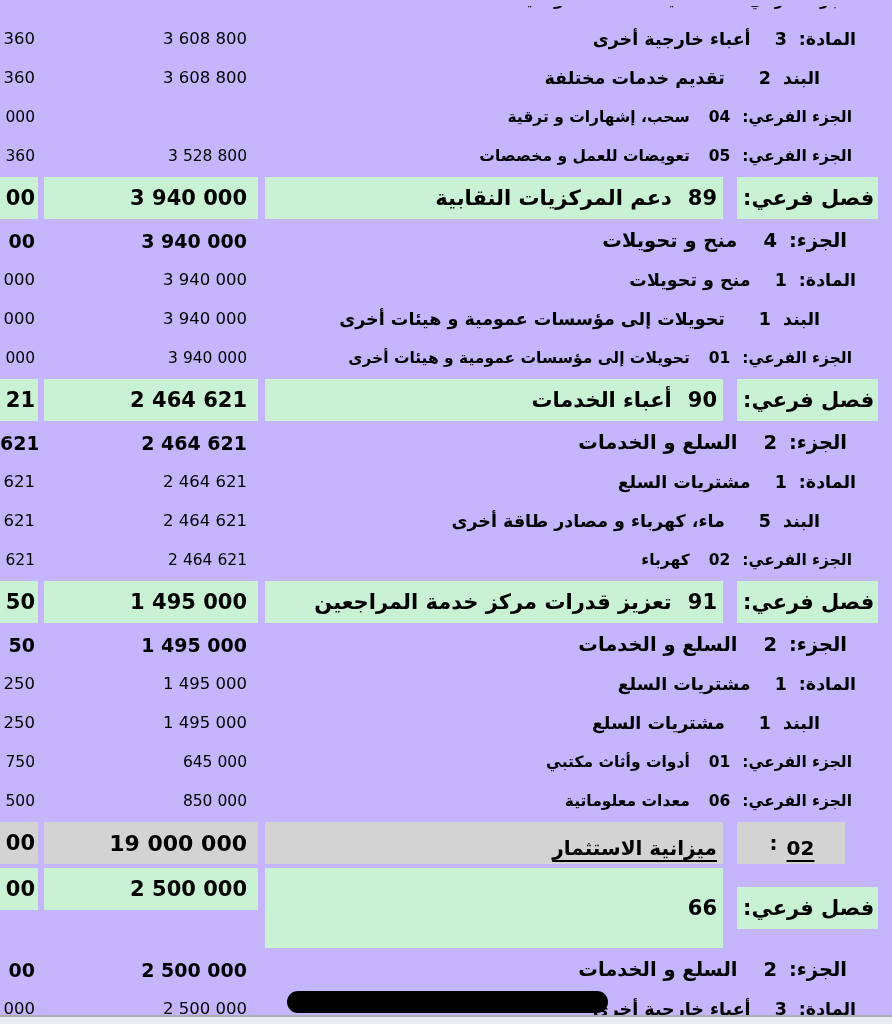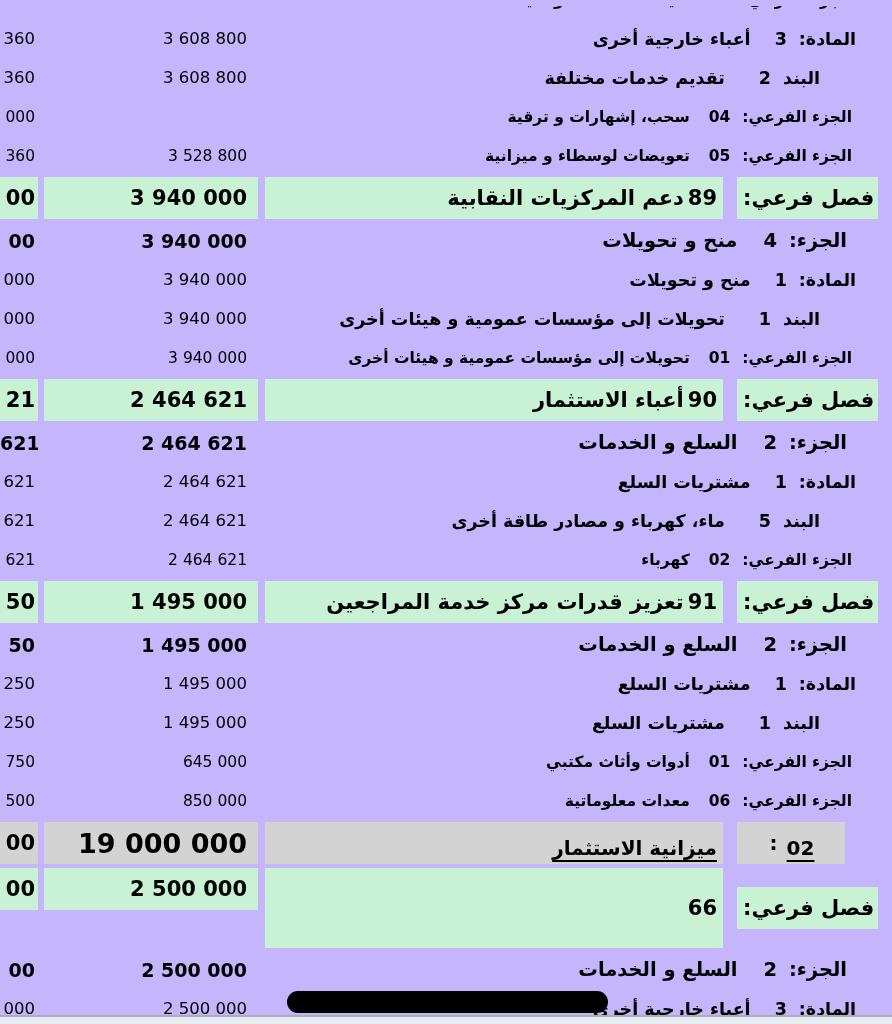--- a/index.html
+++ b/index.html
@@ -61,26 +61,26 @@
   }
   .label-box {
     background:var(--hl); min-height:42px; min-width:108px;
     display:flex; align-items:center; justify-content:flex-start;
     padding:0 4px 0 6px;
   }
   .content-box {
     background:var(--hl); min-height:42px; width:458px;
     display:flex; align-items:center; padding:0 6px 0 8px;
   }
-  .hl .code { margin-left:4px; }
+  .hl .code { margin-left:16px; }
   .desc-lines { display:flex; flex-direction:column; align-items:center;text-align:right; }
 
   .t-total { --hl: var(--gray); }
   .t-total .cell-main { font-size:20px; }
-  .t-total .cell-amount { font-size:27px; }
+  .t-total .cell-amount { font-size:22px; }
   .t-total .label-box { justify-content:center; gap:9px; }
 
   .u { text-decoration:underline; text-decoration-thickness:2px; text-underline-offset:5px;margin-top:10px; }
 
   
   .row.two { height:84px; align-items:flex-start; padding-top:2px; }
   .row.two .content-box { min-height:80px; }
   .row.two .label-box, .row.two .cell-amount, .row.two .cell-left { height:42px; }
 
   
@@ -139,21 +139,21 @@
           <span class="code">04</span>
           <span>سحب، إشهارات و ترقية</span>
         </div>
       </div>
       <div class="row t-subpart">
         <div class="cell-left">360</div>
         <div class="cell-amount">3 528 800</div>
         <div class="cell-main">
           <span>الجزء الفرعي:</span>
           <span class="code">05</span>
-          <span>تعويضات لوسطاء و ميزانية</span>
+          <span>تعويضات للعمل و مخصصات</span>
         </div>
       </div>
       <div class="row t-fasl hl">
         <div class="cell-left">00</div>
         <div class="cell-amount">3 940 000</div>
         <div class="cell-main">
           <div class="label-box">
             <span>فصل فرعي:</span>
           </div>
           <div class="content-box">
@@ -203,21 +203,21 @@
       <div class="row t-fasl hl">
         <div class="cell-left">21</div>
         <div class="cell-amount">2 464 621</div>
         <div class="cell-main">
           <div class="label-box">
             <span>فصل فرعي:</span>
           </div>
           <div class="content-box">
             <span class="code">90</span>
             <div class="desc-lines">
-              <span>أعباء الاستثمار</span>
+              <span>أعباء الخدمات</span>
             </div>
           </div>
         </div>
       </div>
       <div class="row t-part">
         <div class="cell-left">621</div>
         <div class="cell-amount">2 464 621</div>
         <div class="cell-main">
           <span>الجزء:</span>
           <span class="code">2</span>

